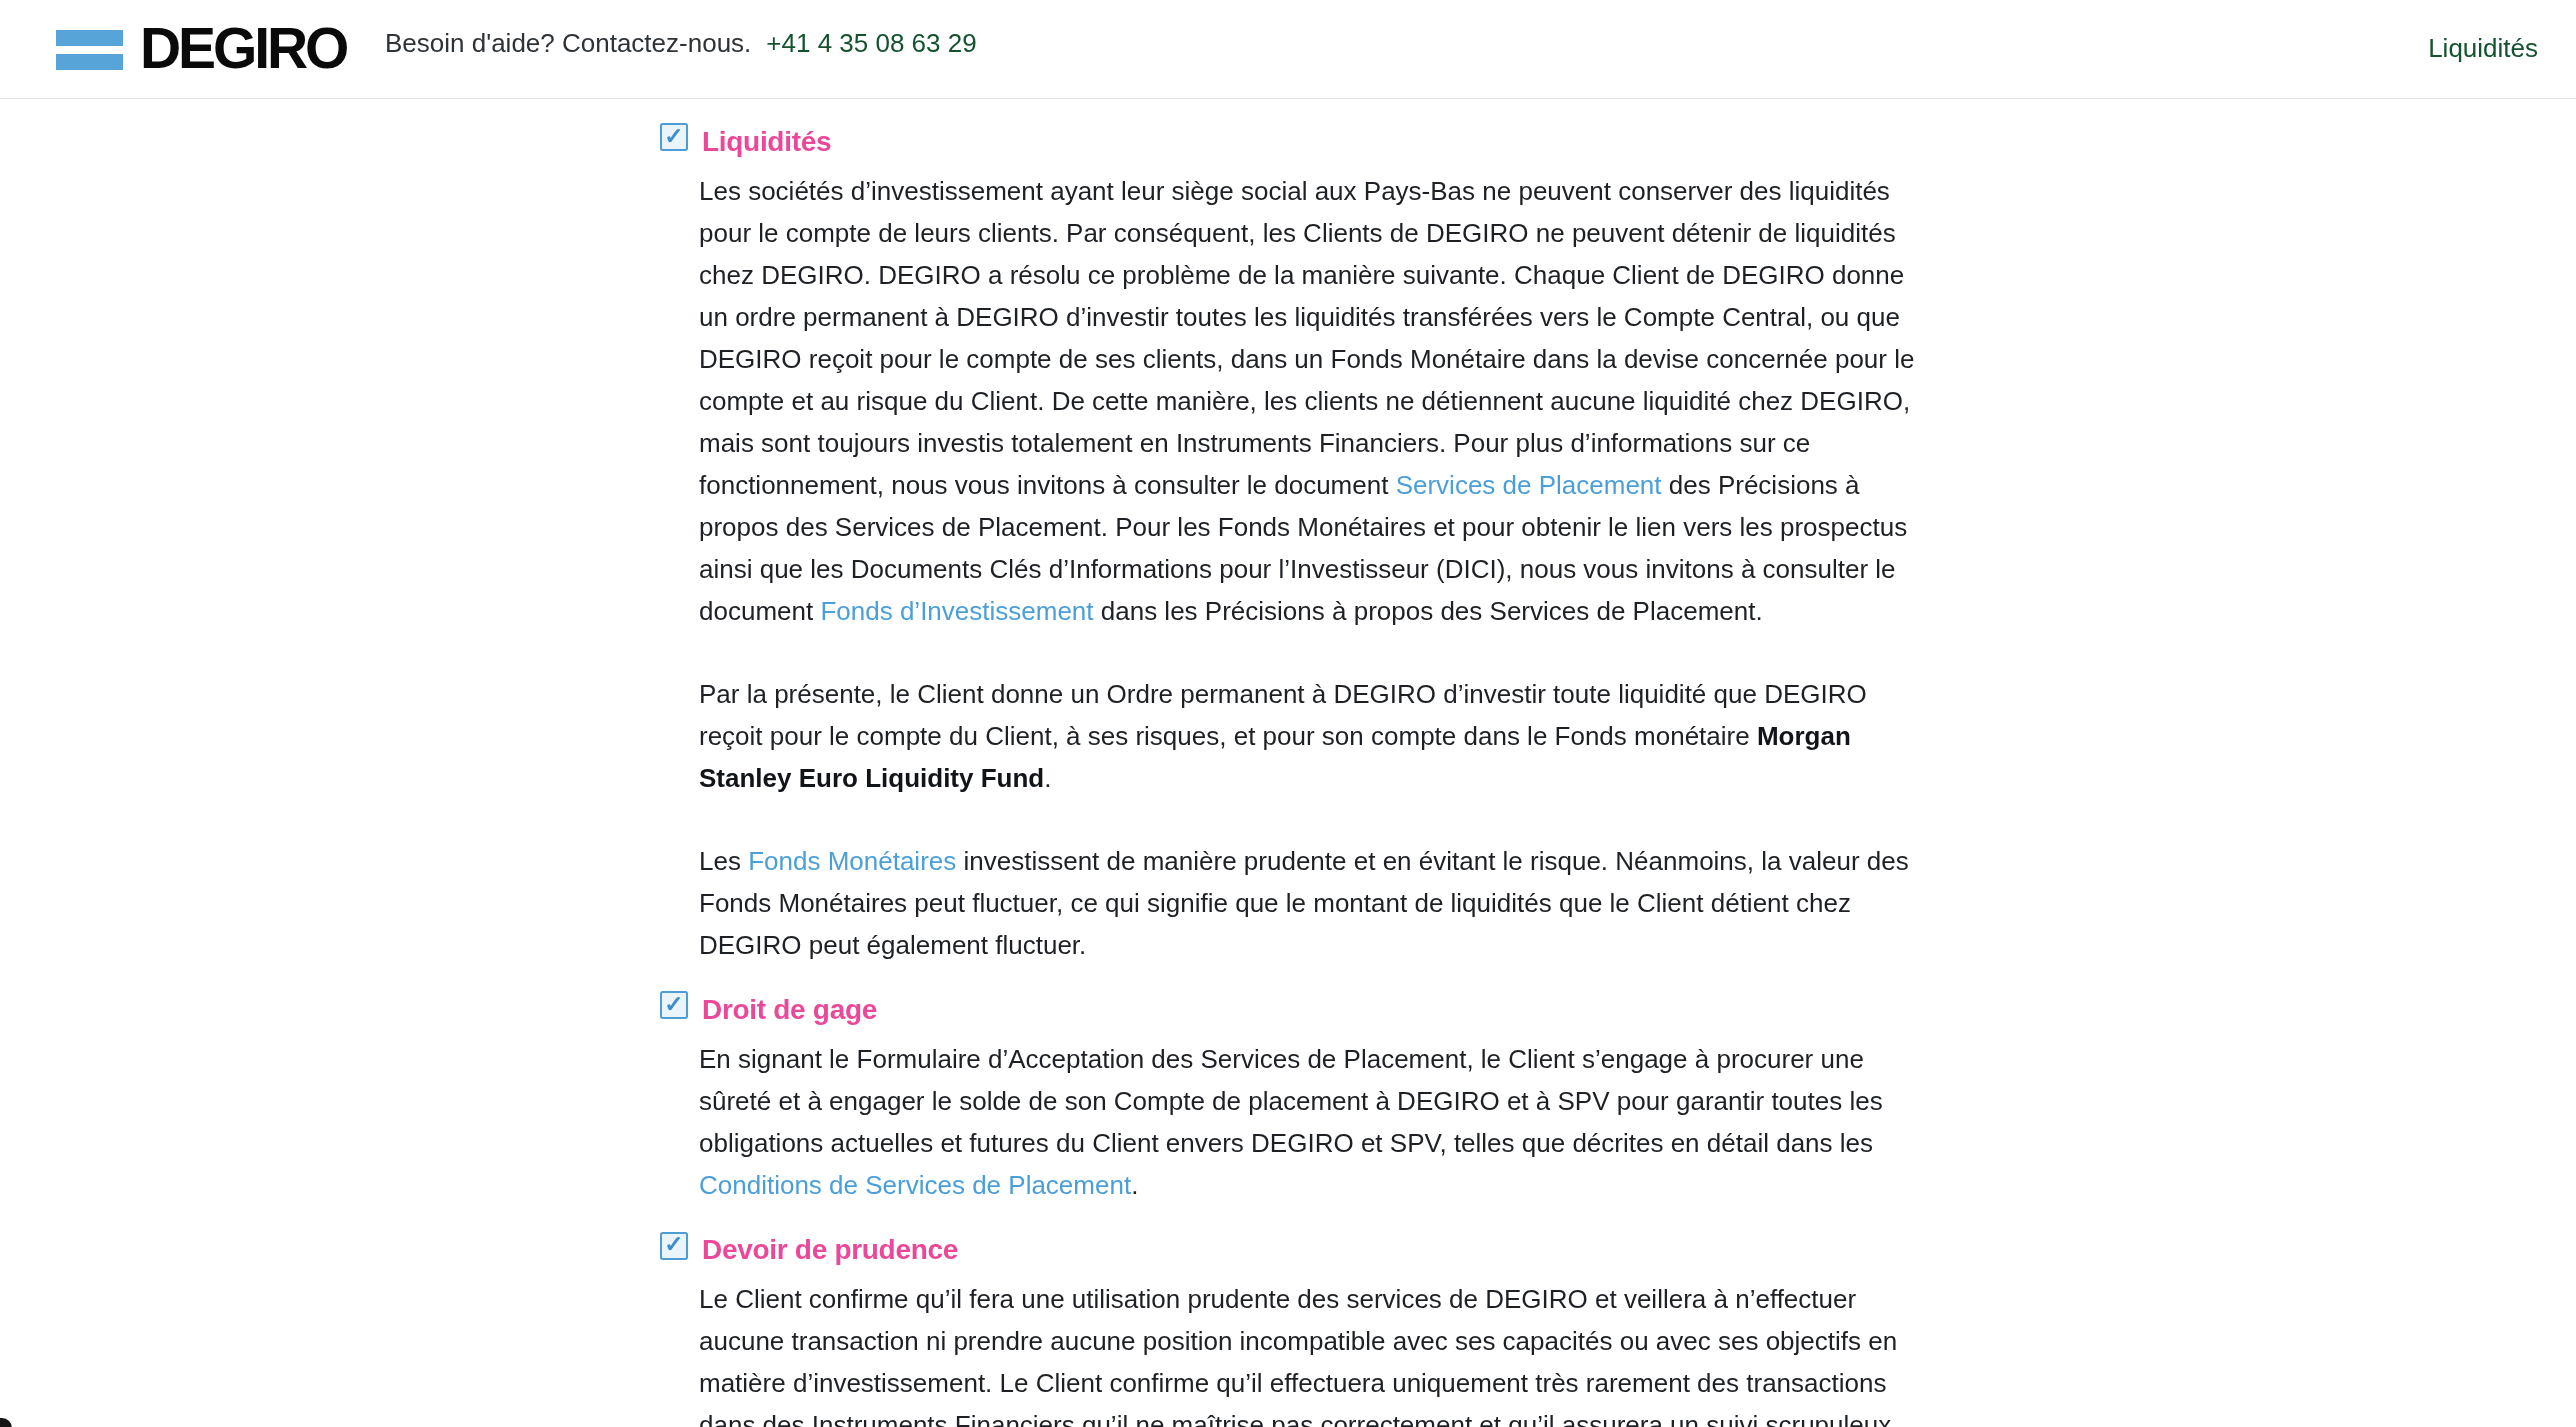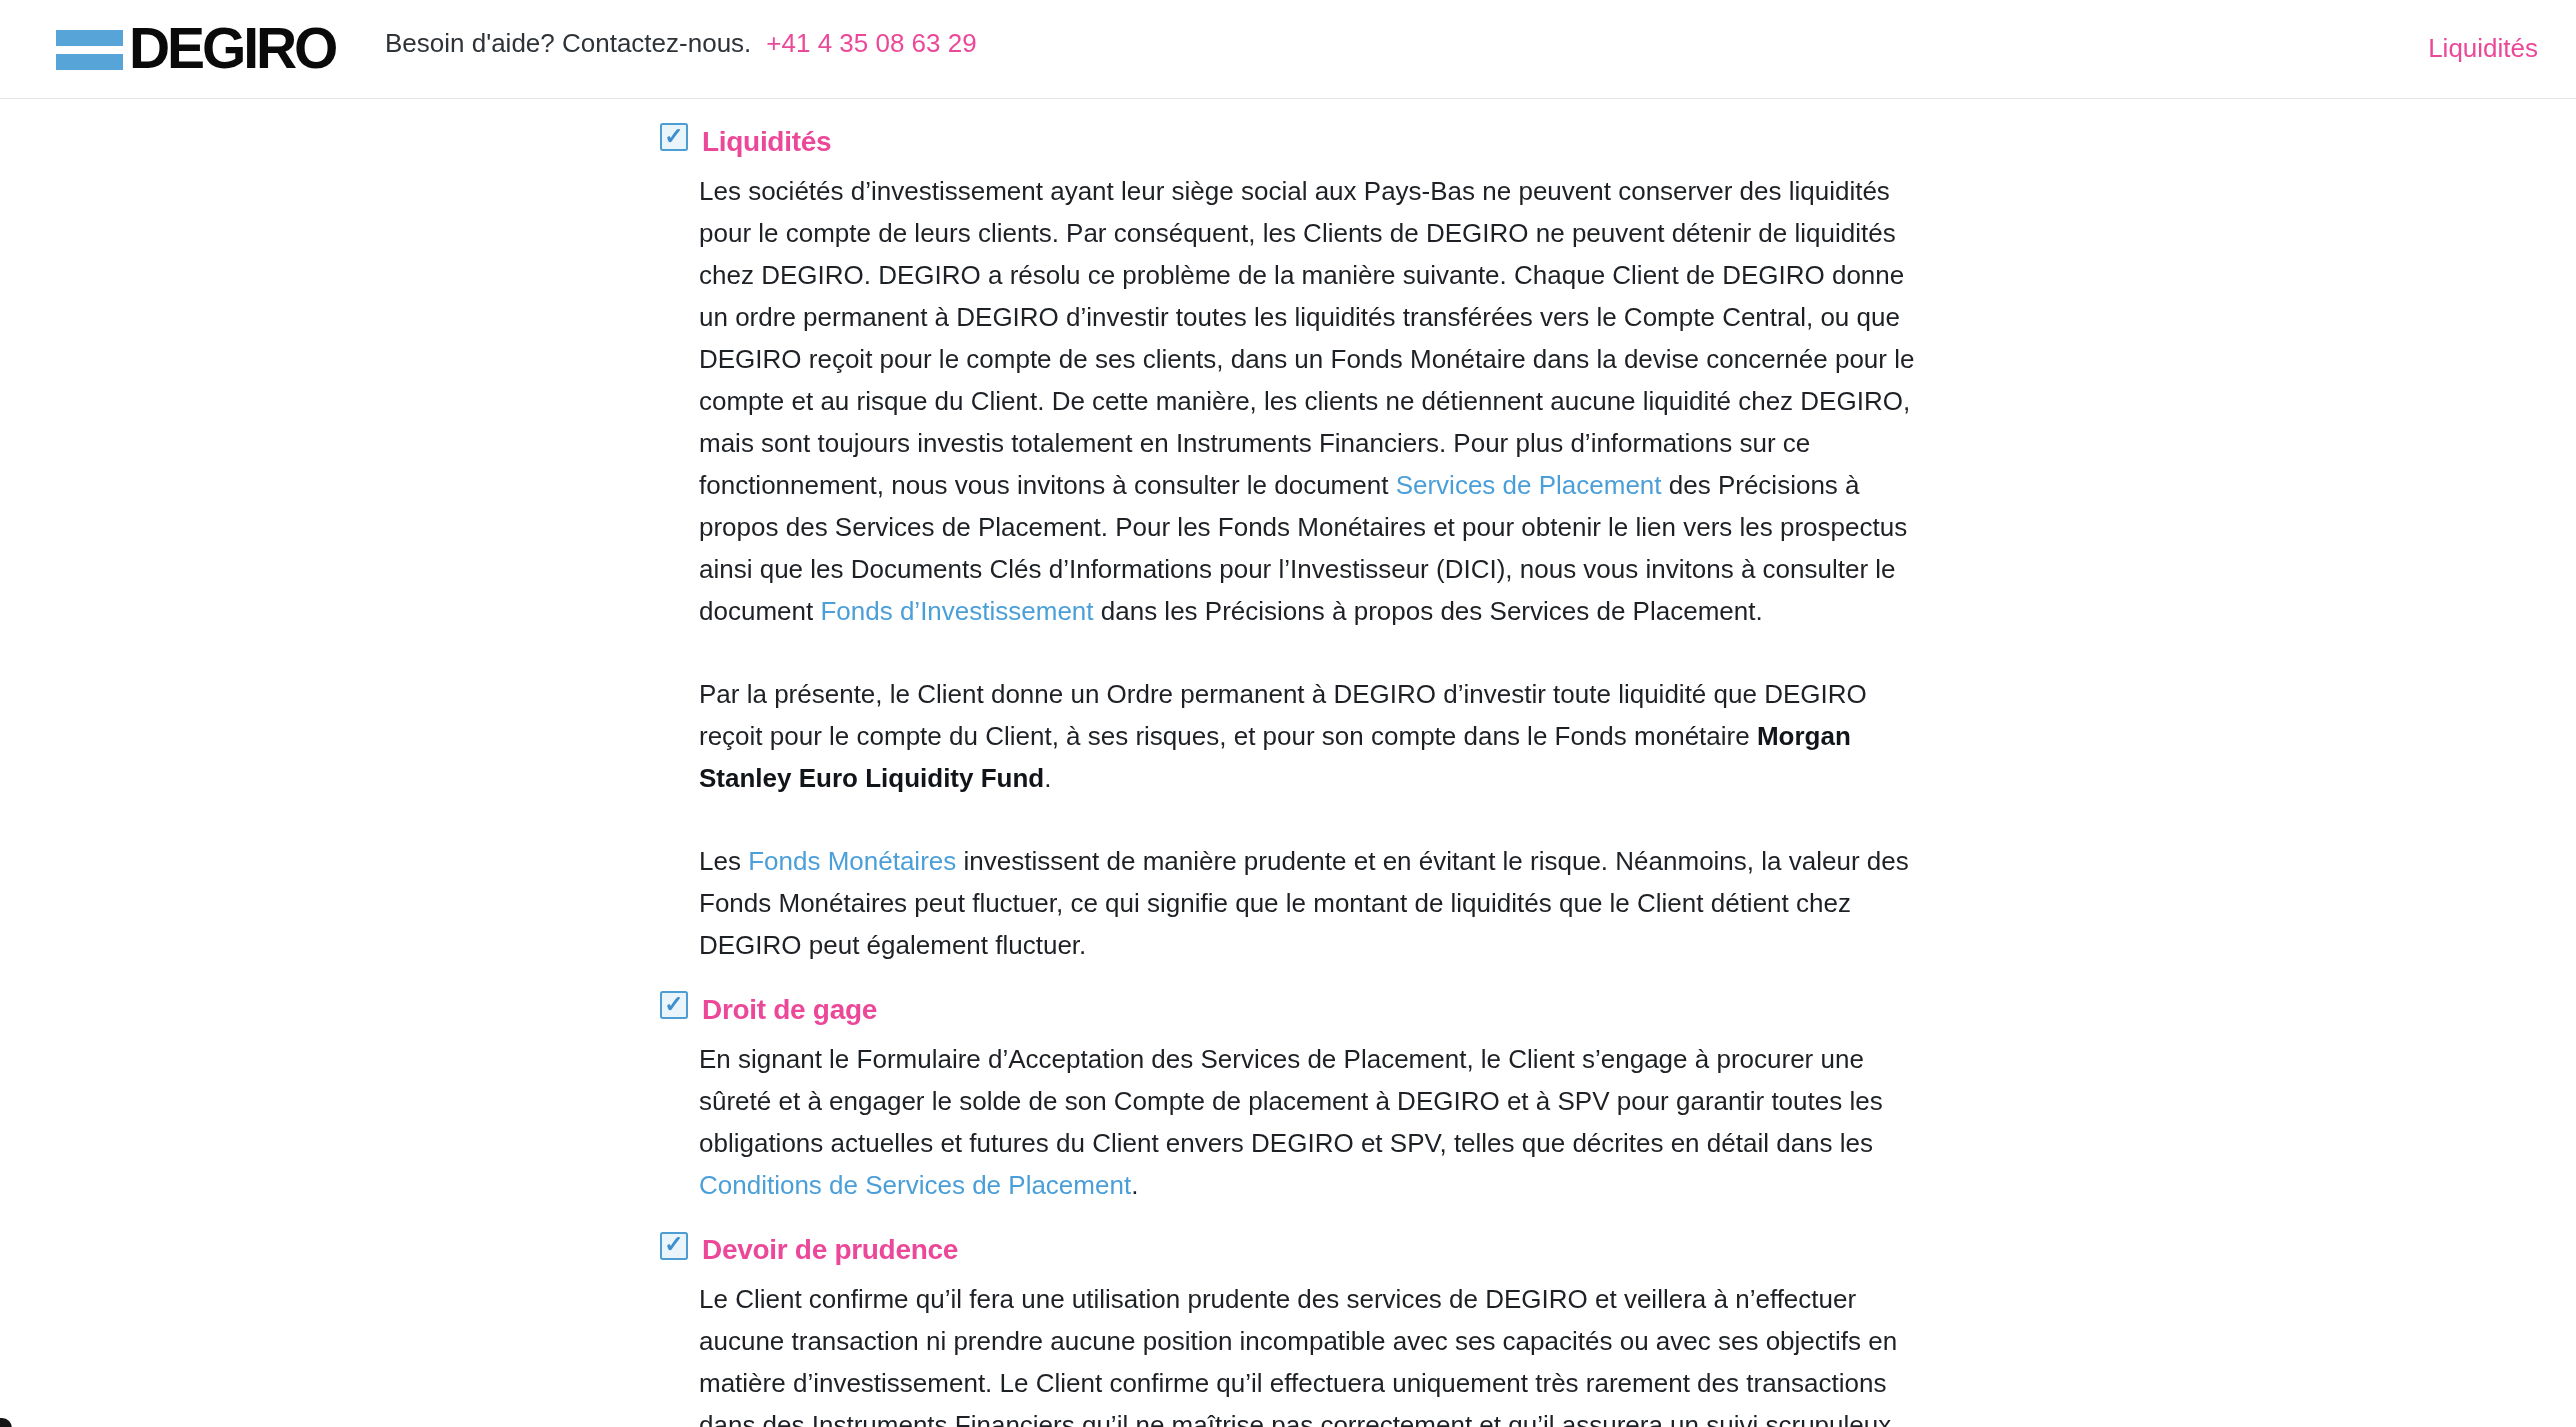--- a/index.html
+++ b/index.html
@@ -23,21 +23,21 @@
     background: #ffffff;
     border-bottom: 1.8px solid #e4e4e6;
     box-sizing: border-box;
   }
   .logo {
     position: absolute;
     left: 56px;
     top: 19.7px;
     display: flex;
     align-items: center;
-    gap: 6px;
+    gap: 17px;
     cursor: pointer;
     text-align: right;
   }
   .logo-bars {
     display: flex;
     flex-direction: column;
     gap: 8px;
     padding-top: 3.6px;
   }
   .logo-bars .bar {
@@ -56,21 +56,21 @@
     left: 385px;
     top: 0;
     height: 86px;
     display: flex;
     align-items: center;
     gap: 15px;
     font-size: 26px;
   }
   .help-text { color: #2e3338; }
   a.blue-link {
-    color: #ec4899;
+    color: #14532d;
     text-decoration: none;
     cursor: pointer;
   }
   .logout {
     position: absolute;
     right: 38px;
     top: 0;
     height: 97px;
     display: flex;
     align-items: center;

